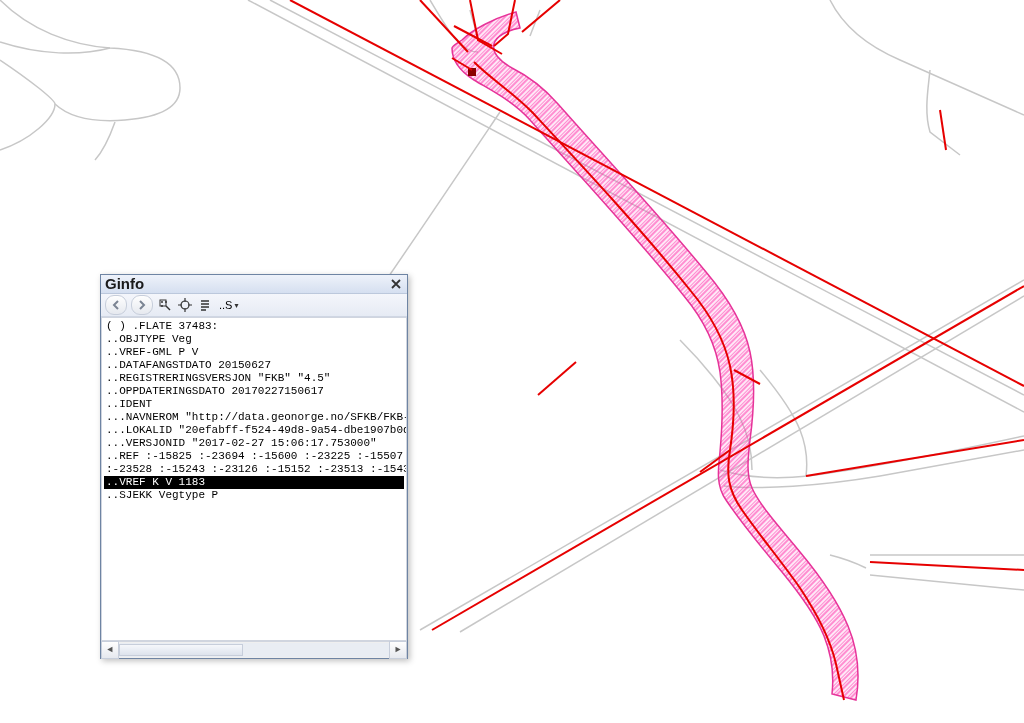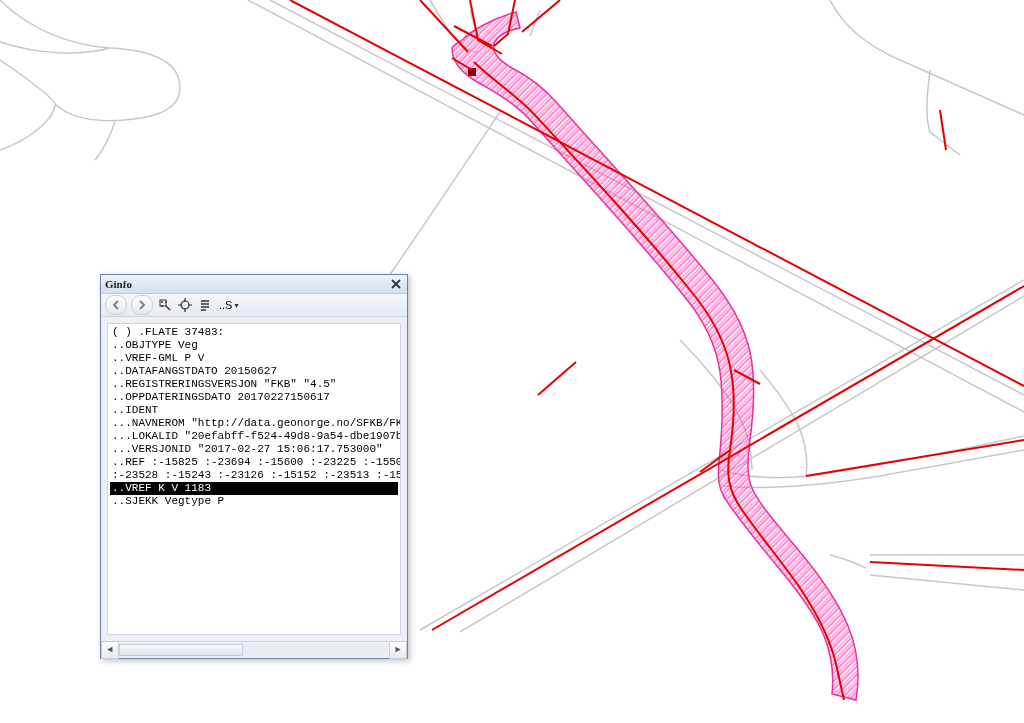--- a/index.html
+++ b/index.html
@@ -34,22 +34,22 @@
     box-shadow: 2px 2px 6px rgba(0,0,0,.25);
     display: flex;
     flex-direction: column;
   }
   .ginfo-title {
     height: 18px;
     line-height: 18px;
     padding: 0 4px;
     background: linear-gradient(#eef2fa,#d5dff0);
     border-bottom: 1px solid #bcc8dc;
-    font-family: Liberation Serif, serif;
-    font-size: 11px;
+    font-family: Liberation Sans, sans-serif;
+    font-size: 15px;
     font-weight: bold;
     color: #1a1a1a;
     display: flex;
     align-items: center;
     justify-content: space-between;
   }
   .ginfo-title .spacer { flex: 1; }
   .ginfo-close {
     width: 14px;
     height: 14px;
@@ -99,21 +99,21 @@
   }
   .tb-dd .caret {
     font-size: 8px;
     color: #333;
   }
 
   .ginfo-body {
     flex: 1;
     background: #ffffff;
     border: 1px solid #d0d5df;
-    margin: 6px;
+    margin: 0;
     padding: 2px 2px 2px 2px;
     overflow: hidden;
     position: relative;
   }
   .ginfo-body pre {
     margin: 0;
     white-space: pre;
     font-family: "Courier New", monospace;
     font-size: 11px;
     line-height: 13px;

